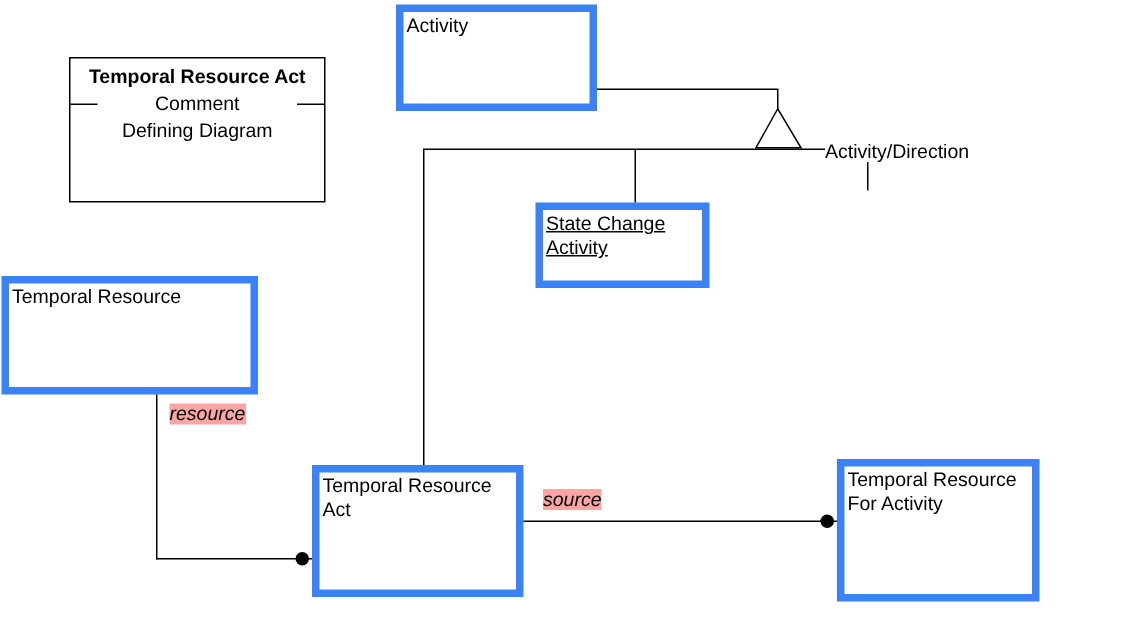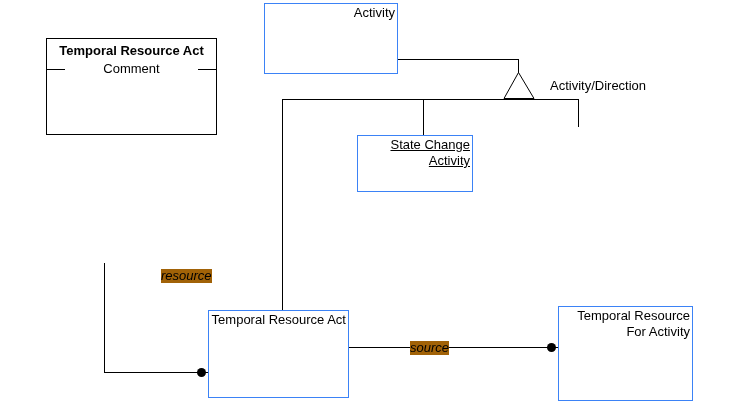--- a/index.html
+++ b/index.html
@@ -12,48 +12,46 @@
     overflow: hidden;
   }
   #canvas {
     position: absolute;
     left: 0; top: 0;
     width: 756px; height: 413px;
     background: #ffffff;
   }
   .ebox {
     position: absolute;
-    border: 1px solid #3b82f6;
+    border: 5px solid #3b82f6;
     background: #ffffff;
     font-size: 13px;
     line-height: 16px;
     padding: 1px 2px;
     overflow: hidden;
-    text-align: right;
   }
   .hline, .vline {
     position: absolute;
     background: #000000;
   }
   .hline { height: 1px; }
   .vline { width: 1px; }
   .dot {
     position: absolute;
     width: 9px; height: 9px;
     border-radius: 50%;
     background: #000000;
   }
   .conn-label {
     position: absolute;
     font-size: 13px;
     line-height: 14px;
     font-style: italic;
     white-space: nowrap;
-    background: #a16207;
-    margin-left: 48px;
+    background: #fca5a5;
   }
   .plain-label {
     position: absolute;
     font-size: 13px;
     line-height: 14px;
     white-space: nowrap;
     background: #ffffff;
   }
   .comment-box {
     position: absolute;
@@ -91,31 +89,35 @@
 
 <div id="canvas">
 
   <div class="comment-box">
     <div class="bold-line">Temporal Resource Act</div>
     <div class="comment-sep">
       <span class="rule"></span>
       <span class="sep-text">Comment</span>
       <span class="rule"></span>
     </div>
+    <div>Defining Diagram</div>
   </div>
 
   <div class="ebox" style="left:264px; top:3px; width:134px; height:71px;">
     <span>Activity</span>
   </div>
 
   <div class="ebox" style="left:357px; top:135px; width:116px; height:57px;text-decoration:underline;">
     <span>State Change Activity</span>
   </div>
 
 
+  <div class="ebox" style="left:1px; top:184px; width:171px; height:79px;">
+    <span>Temporal Resource</span>
+  </div>
 
   <div class="ebox" style="left:208px; top:310px; width:141px; height:88px;">
     <span>Temporal Resource Act</span>
   </div>
 
   <div class="ebox" style="left:558px; top:306px; width:135px; height:95px;">
     <span>Temporal Resource For Activity</span>
   </div>
 
   <div class="hline" style="left:398px; top:59px; width:120px;"></div>
@@ -123,24 +125,24 @@
 
   <svg class="tri-svg" style="left:502px; top:71px;" width="34" height="29" viewBox="0 0 34 29">
     <polygon points="16.5,1.5 2,27.5 32,27.5" fill="#ffffff" stroke="#000000" stroke-width="1"></polygon>
   </svg>
 
   <div class="hline" style="left:282px; top:99px; width:297px;"></div>
   <div class="vline" style="left:282px; top:100px; height:210px;"></div>
   <div class="vline" style="left:423px; top:100px; height:35px;"></div>
   <div class="vline" style="left:578px; top:100px; height:27px;"></div>
 
-  <div class="plain-label" style="left:550px; top:79px;text-align:center;">Activity/Direction</div>
+  <div class="plain-label" style="left:550px; top:94px;text-align:center;">Activity/Direction</div>
 
   <div class="vline" style="left:104px; top:263px; height:110px;"></div>
   <div class="hline" style="left:104px; top:372px; width:104px;"></div>
   <div class="dot" style="left:197px; top:368px;"></div>
   <div class="conn-label" style="left:113px; top:269px;">resource</div>
 
   <div class="hline" style="left:349px; top:347px; width:209px;"></div>
   <div class="dot" style="left:547px; top:343px;"></div>
-  <div class="conn-label" style="left:362px; top:341px;">source</div>
+  <div class="conn-label" style="left:362px; top:326px;">source</div>
 
 </div>
 
 </body></html>

